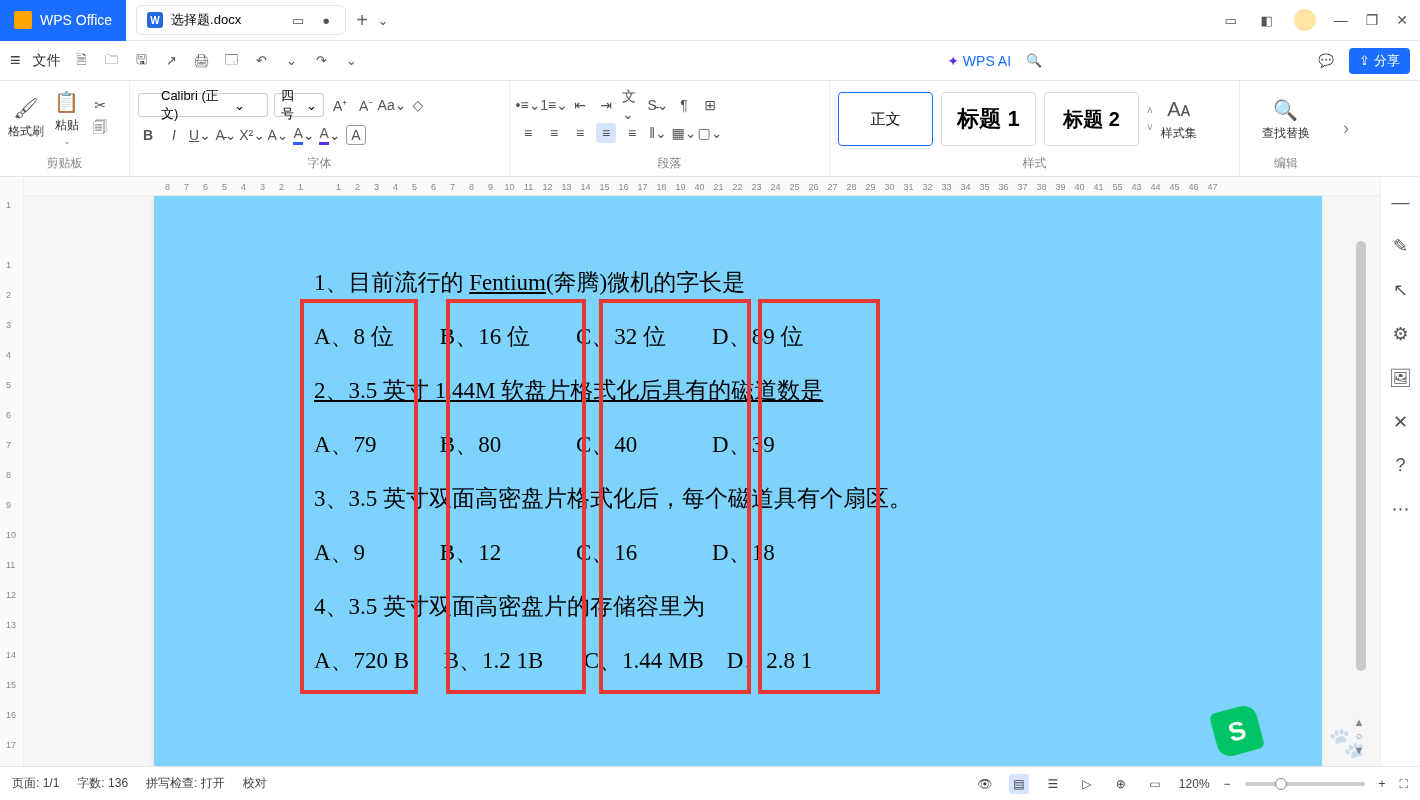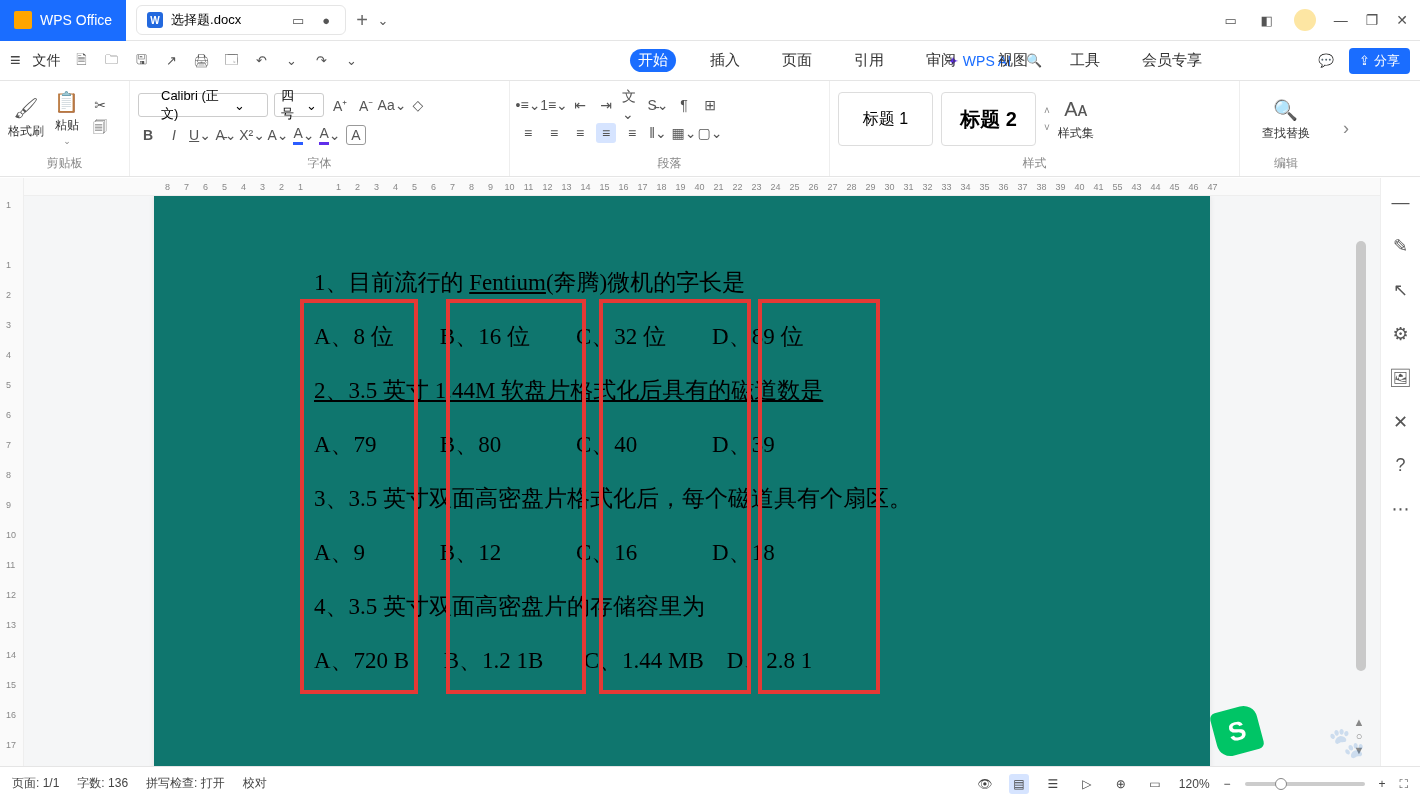--- a/index.html
+++ b/index.html
@@ -38,33 +38,33 @@
 .rgroup .row { display: flex; align-items: center; gap: 6px; }
 .rgroup .stack { display: flex; flex-direction: column; gap: 4px; height: 72px; justify-content: center; }
 .big-btn { display: flex; flex-direction: column; align-items: center; gap: 2px; font-size: 12px; color: #333; }
 .big-btn .ico { width: 26px; height: 26px; display: flex; align-items: center; justify-content: center; font-size: 20px; color: #555; }
 .small-icon { width: 20px; height: 20px; display: inline-flex; align-items: center; justify-content: center; color: #555; font-size: 14px; cursor: pointer; border-radius: 3px; }
 .small-icon.active { background: #d6e4ff; }
 .fontname { width: 130px; height: 24px; border: 1px solid #ccc; border-radius: 3px; padding: 0 22px; font-size: 13px; display: flex; align-items: center; justify-content: space-between; }
 .fontsize { width: 50px; height: 24px; border: 1px solid #ccc; border-radius: 3px; padding: 0 6px; font-size: 13px; display: flex; align-items: center; justify-content: space-between; }
 .style-chip { width: 95px; height: 54px; border: 1px solid #ddd; border-radius: 4px; display: flex; align-items: center; justify-content: center; font-size: 15px; cursor: pointer; }
 .style-chip.sel { border: 1px solid #1a6dff; }
-.style-chip.h1 { font-size: 16px; font-weight: normal; }
+.style-chip.h1 { font-size: 22px; font-weight: bold; }
 .style-chip.h2 { font-size: 20px; font-weight: bold; }
 .ribbon-nav { width: 28px; display: flex; align-items: center; justify-content: center; font-size: 18px; color: #888; }
 .clr-underline { border-bottom: 3px solid; padding-bottom: 1px; }
 
 
 .docarea-wrap { position: absolute; top: 178px; bottom: 34px; left: 0; right: 40px; display: flex; background: #f5f6f7; }
 .vruler { width: 24px; background: #fafafa; border-right: 1px solid #eee; position: relative; font-size: 9px; color: #888; }
 .vruler .tick { position: absolute; left: 6px; }
 .hruler-row { position: absolute; top: 0; left: 24px; right: 0; height: 18px; background: #fafafa; border-bottom: 1px solid #eee; font-size: 9px; color: #888; display: flex; align-items: center; overflow: hidden; }
 .hruler-row span { width: 19px; text-align: center; flex-shrink: 0; }
 .page-scroll { position: absolute; top: 18px; left: 24px; right: 14px; bottom: 0; overflow: hidden; background: #f5f6f7; }
-.page { position: absolute; top: 0; left: 130px; width: 1056px; min-height: 590px; background: #0f766e; box-shadow: 0 0 6px rgba(0,0,0,0.08); }
+.page { position: absolute; top: 0; left: 130px; width: 1168px; min-height: 590px; background: #7dd3fc; box-shadow: 0 0 6px rgba(0,0,0,0.08); }
 .doc-content { padding: 60px 160px 40px 160px; font-family: "SimSun", serif; font-size: 23px; color: #000; line-height: 2.35; position: relative; }
 .doc-content .underline { text-decoration: underline; }
 .red-box { position: absolute; border: 4px solid #e53935; }
 .vscroll { position: absolute; right: 0; top: 45px; width: 10px; height: 430px; background: #c9c9c9; border-radius: 5px; }
 .vscroll-arrows { position: absolute; right: 0; bottom: 10px; width: 14px; color: #888; font-size: 11px; display: flex; flex-direction: column; gap: 2px; align-items: center; }
 
 
 .sidepanel { position: absolute; right: 0; top: 178px; bottom: 34px; width: 40px; background: #fff; border-left: 1px solid #eee; display: flex; flex-direction: column; align-items: center; gap: 22px; padding-top: 14px; color: #555; font-size: 18px; }
 
 
@@ -118,30 +118,20 @@
     <span class="qa-icon">🖫</span>
     <span class="qa-icon">↗</span>
     <span class="qa-icon">🖨</span>
     <span class="qa-icon">🗔</span>
     <span class="qa-icon">↶</span>
     <span class="qa-icon">⌄</span>
     <span class="qa-icon">↷</span>
     <span class="qa-icon">⌄</span>
   </div>
 
-  <div class="menu-tabs">
-    <span class="mtab active">开始</span>
-    <span class="mtab">插入</span>
-    <span class="mtab">页面</span>
-    <span class="mtab">引用</span>
-    <span class="mtab">审阅</span>
-    <span class="mtab">视图</span>
-    <span class="mtab">工具</span>
-    <span class="mtab">会员专享</span>
-  </div>
 
   <div class="menu-right">
     <span class="ai">
         <span class="spark">✦</span>
         <span>WPS AI</span>
       </span>
     <span class="qa-icon">🔍</span>
     <span class="qa-icon" style="margin-left:260px">💬</span>
     <div class="btn-share">
         <span>⇪</span>
@@ -227,20 +217,21 @@
         <span class="small-icon">‖⌄</span>
         <span class="small-icon">▦⌄</span>
         <span class="small-icon">▢⌄</span>
       </div>
     </div>
     <div class="label">段落</div>
   </div>
 
   <div class="rgroup" style="width:410px">
     <div class="row" style="height:72px; gap:8px; align-items:center">
+      <div class="style-chip sel">正文</div>
       <div class="style-chip h1">标题 1</div>
       <div class="style-chip h2">标题 2</div>
       <div style="display:flex;flex-direction:column;gap:6px;color:#888;font-size:10px">
           <span>˄</span>
           <span>˅</span>
         </div>
       <div class="big-btn">
           <div class="ico">Aᴀ</div>
           <span>样式集</span>
         </div>

